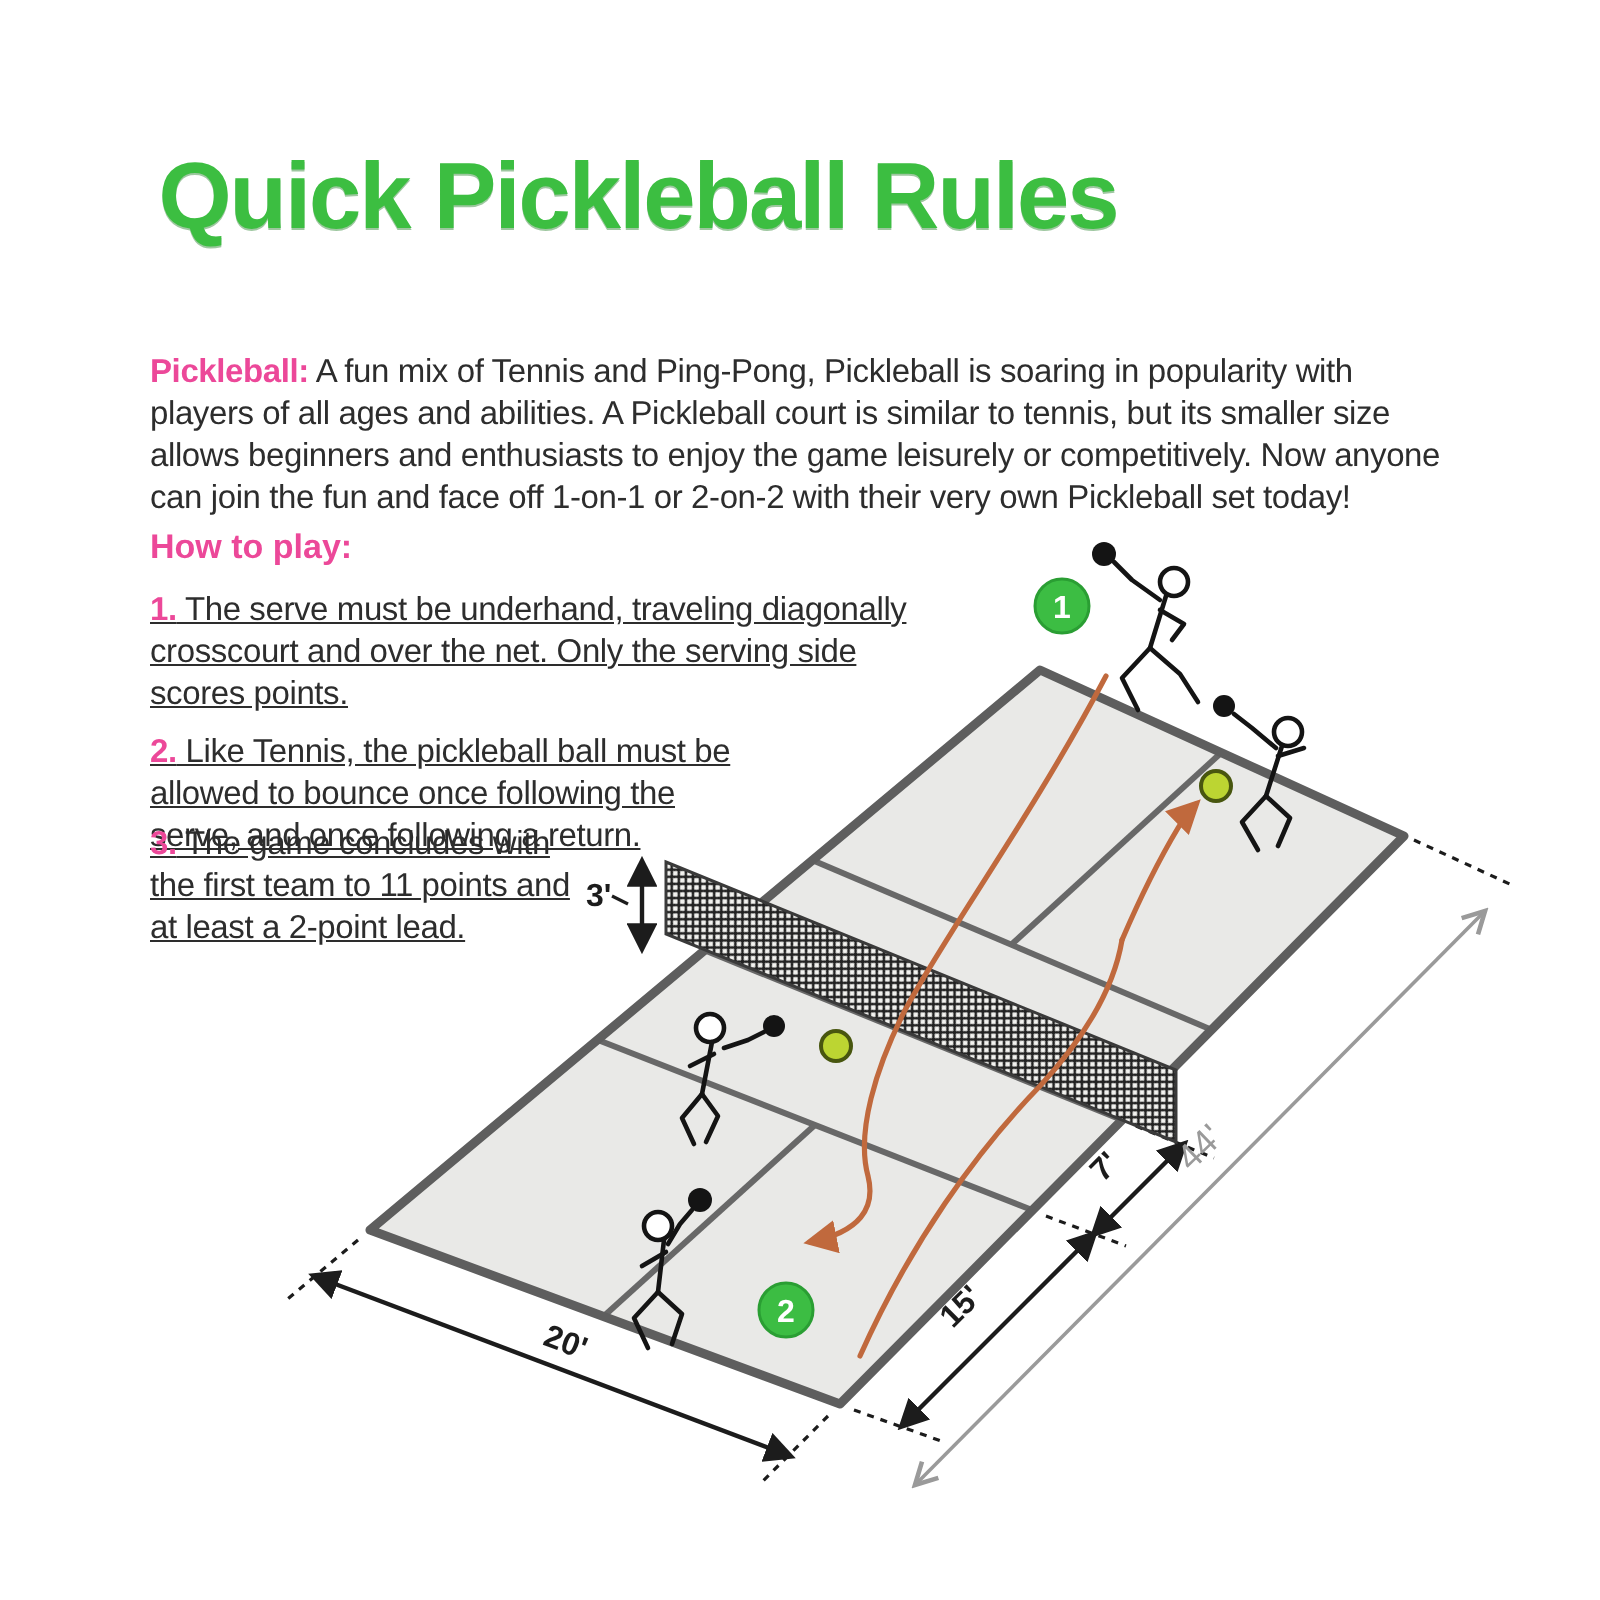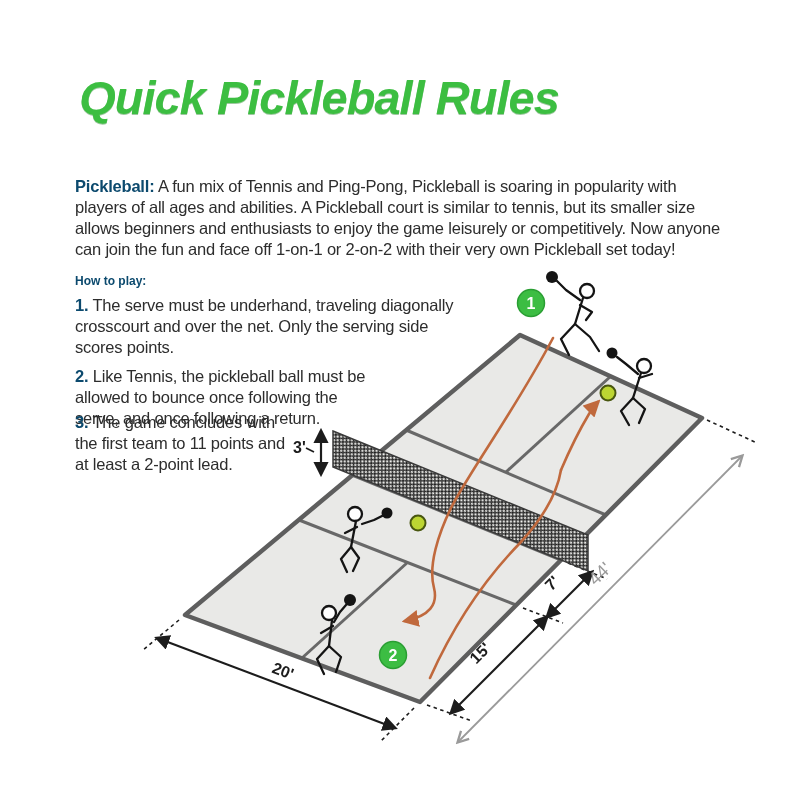--- a/index.html
+++ b/index.html
@@ -2,36 +2,36 @@
 <html><head>
 <meta charset="utf-8">
 <style>
   html,body{margin:0;padding:0;}
   .page{
     position:relative; width:800px; height:800px; background:#ffffff;
     font-family:"Liberation Sans", sans-serif; color:#2d2d2d; overflow:hidden;
   }
   .title{
     position:absolute; top:70px; left:0; width:638px; margin:0;
-    text-align:center; font-size:47px; font-weight:bold; font-style:italic;
+    text-align:center; font-size:47px; font-weight:bold; 
     letter-spacing:-1px; color:#3cbe41;
     text-shadow:0 1px 0 rgba(40,130,45,.45);
   }
   .intro{
     position:absolute; left:75px; top:176px; margin:0;
     font-size:16.5px; line-height:21px; letter-spacing:-0.2px;
   }
-  .intro b, .howto-heading, .rule b{ color:#0c4a6e; }
+  .intro b, .howto-heading, .rule b{ color:#ec4899; }
   .pre{ white-space:pre; }
   .howto-heading{
-    position:absolute; left:75px; top:274px; font-size:12px; font-weight:bold;
+    position:absolute; left:75px; top:264px; font-size:17px; font-weight:bold;
   }
   .rule{
     position:absolute; left:75px; margin:0;
-    font-size:16.5px; line-height:21px; letter-spacing:-0.2px;
+    font-size:16.5px; line-height:21px; letter-spacing:-0.2px;text-decoration:underline;
   }
   .rule1{ top:295px; } .rule2{ top:366px; } .rule3{ top:412px; }
   .diagram-svg{ position:absolute; left:0; top:0; z-index:0; }
   .textlayer{ position:relative; z-index:1; }
   svg text{ font-family:"Liberation Sans", sans-serif; }
   .dimtxt{ font-size:16px; font-weight:bold; fill:#1c1c1c; }
   .dimtxt-gray{ font-size:18px; fill:#9a9a9a; }
   .markertxt{ font-size:16px; font-weight:bold; fill:#ffffff; text-anchor:middle; }
 </style>
 </head>

